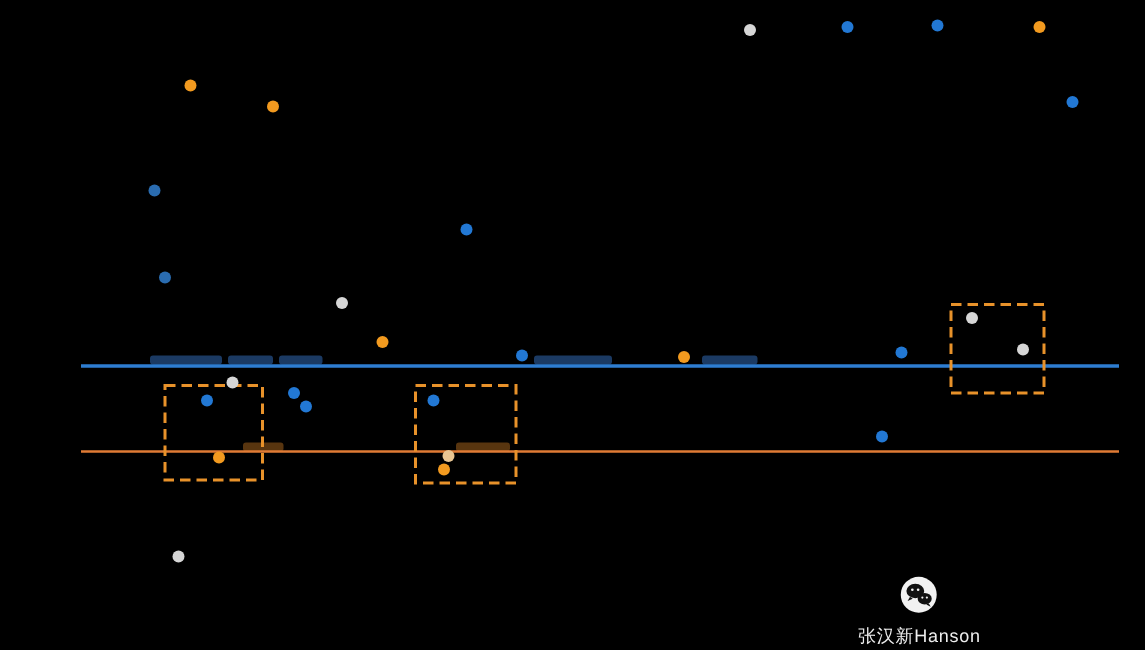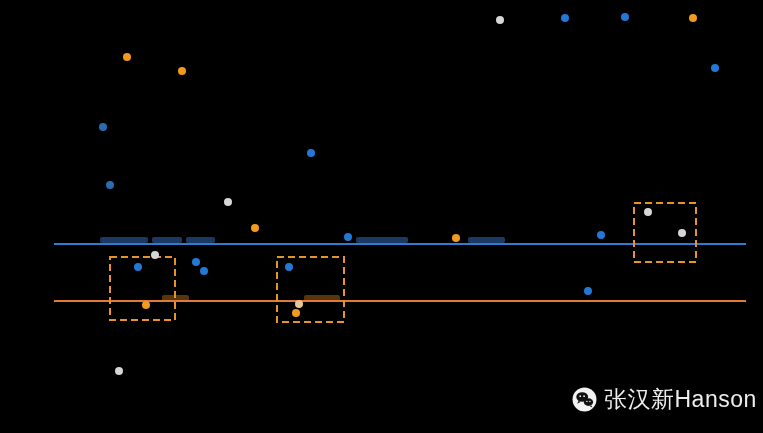--- a/index.html
+++ b/index.html
@@ -24,23 +24,24 @@
     display: block;
   }
   .watermark {
     position: absolute;
     left: 572px;
     top: 384px;
     display: flex;
     align-items: center;
     gap: 7px;
     color: #ededed;
-    font-size: 23px;
+    font-size: 12px;
     letter-spacing: 0.5px;
     white-space: nowrap;
+    flex-direction: column;
   }
   .watermark svg {
     display: block;
   }
 </style>
 </head>
 <body>
 
 <div class="stage">
 

